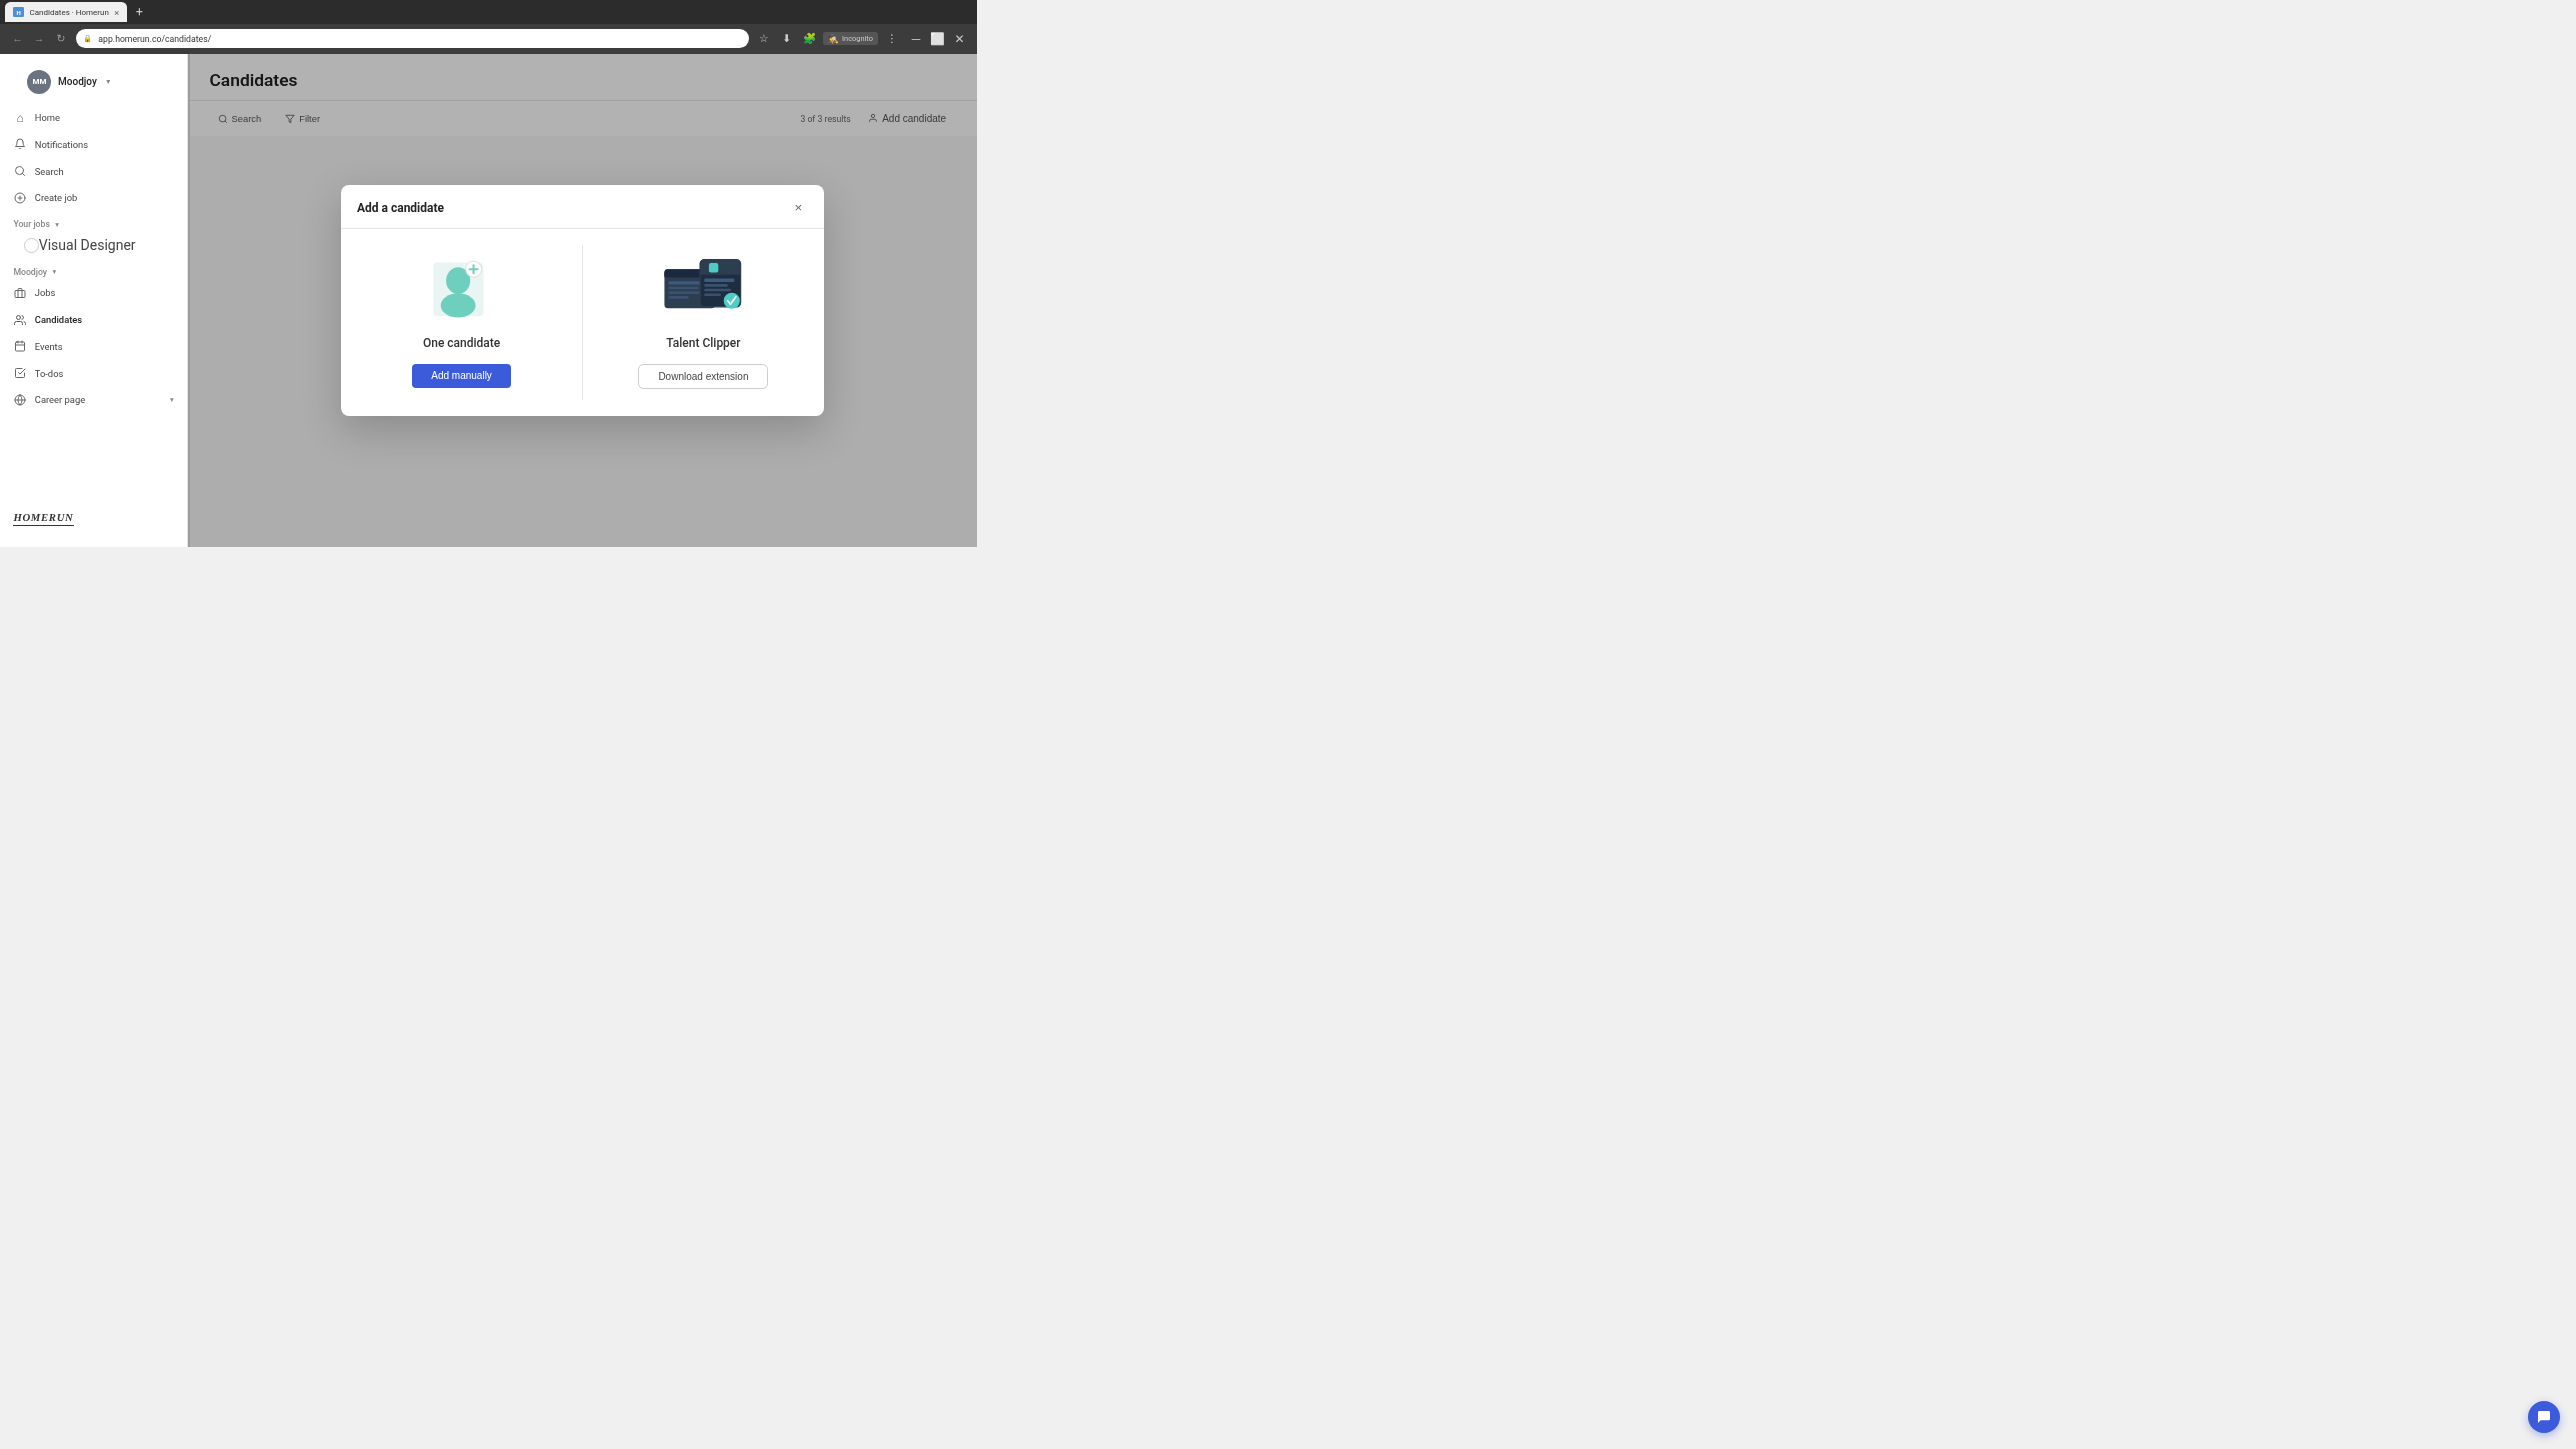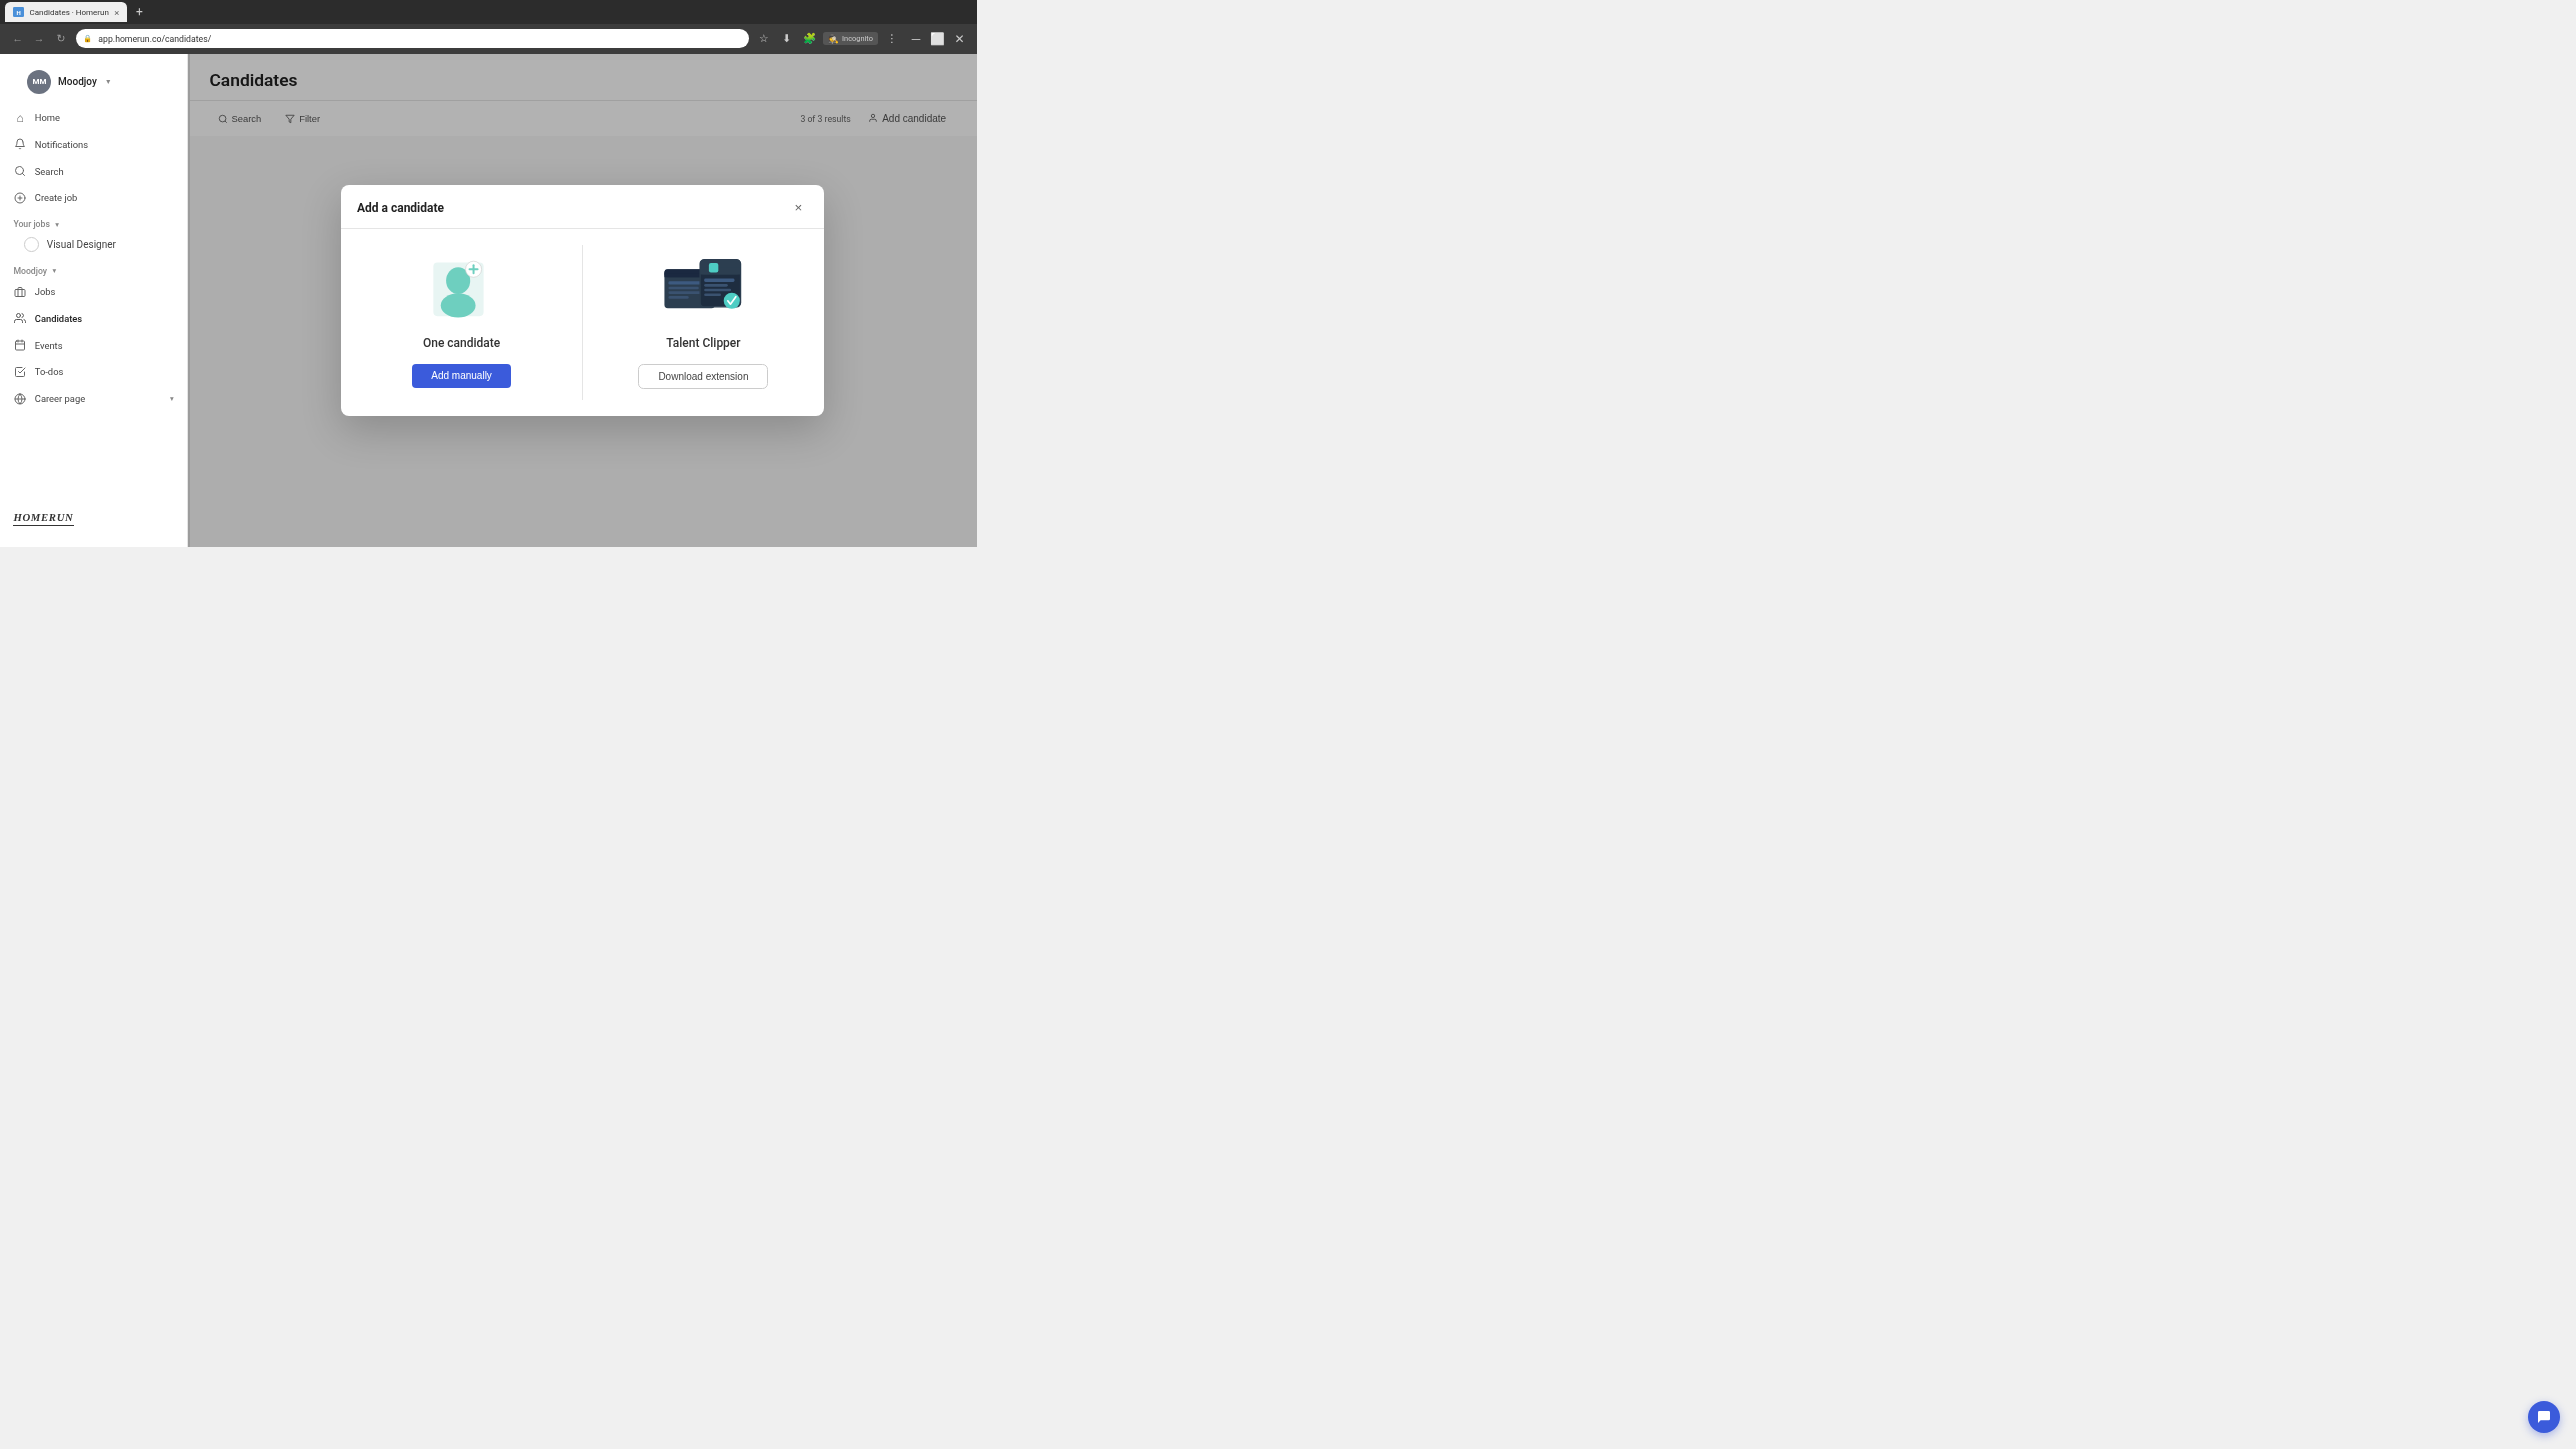--- a/index.html
+++ b/index.html
@@ -33,21 +33,21 @@
     
     .sidebar-header { display: flex; align-items: center; gap: 6.7px; padding: 5.4px 13.4px 10.7px; margin-left: 14px; }
     .avatar { width: 24px; height: 24px; background: #6b7280; border-radius: 50%; display: flex; align-items: center; justify-content: center; color: white; font-size: 8px; font-weight: bold; flex-shrink: 0; }
     .sidebar-org-name { font-size: 10px; font-weight: 500; color: #222; }
     .sidebar-org-arrow { color: #888; font-size: 8px; margin-left: 2.7px; }
     .sidebar-nav-item { display: flex; align-items: center; gap: 8px; padding: 6.7px 13.4px; cursor: pointer; color: #444; font-size: 9.4px; transition: background 0.15s; }
     .sidebar-nav-item.active { color: #222; font-weight: 500; }
     .sidebar-nav-icon { width: 13.4px; height: 13.4px; display: flex; align-items: center; justify-content: center; color: #666; font-size: 12px; }
     .sidebar-section-header { display: flex; align-items: center; gap: 5.4px; padding: 8px 13.4px 2.7px; font-size: 8.7px; color: #888; font-weight: 500; cursor: pointer; }
     .sidebar-section-arrow { font-size: 7.4px; }
-    .sidebar-sub-item { display: flex; align-items: center; gap: 8px; padding: 5.4px 13.4px 5.4px 24px; cursor: pointer; color: #444; font-size: 10px; }
+    .sidebar-sub-item { display: flex; align-items: center; padding: 5.4px 13.4px 5.4px 24px; cursor: pointer; color: #444; font-size: 14px; }
     .sub-dot { width: 14.8px; height: 14.8px; border-radius: 50%; border: 1px solid #ccc; display: flex; align-items: center; justify-content: center; font-size: 6.7px; color: #888; }
     .sidebar-footer { margin-top: auto; padding: 10.7px 13.4px; font-style: italic; }
     .homerun-logo { font-family: serif; font-size: 10.7px; color: #333; font-weight: bold; letter-spacing: 0.7px; text-transform: uppercase; border-bottom: 1.3px solid #333; padding-bottom: 1.3px; display: inline-block; }
 
     
     .main-header { padding: 16px 21.5px 10.7px; background: #fff; border-bottom: 0.7px solid #e5e5e5; }
     .page-title { font-size: 17.4px; font-weight: 600; color: #222; }
     .main-toolbar { display: flex; align-items: center; padding: 8px 21.5px; background: #fff; gap: 8px; }
     .toolbar-btn { display: flex; align-items: center; gap: 4px; padding: 4px 8px; border: none; background: none; font-size: 9.4px; color: #555; cursor: pointer; border-radius: 4px; }
     .results-count { margin-left: auto; font-size: 8.7px; color: #666; }

